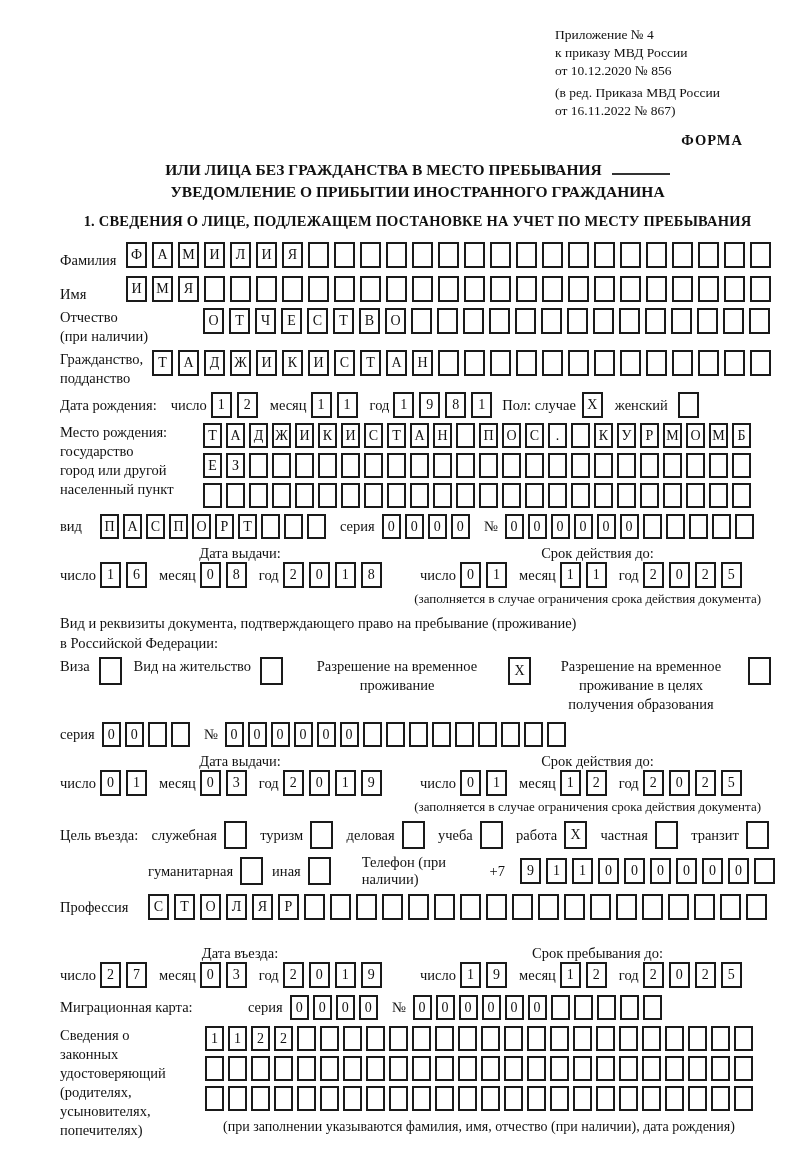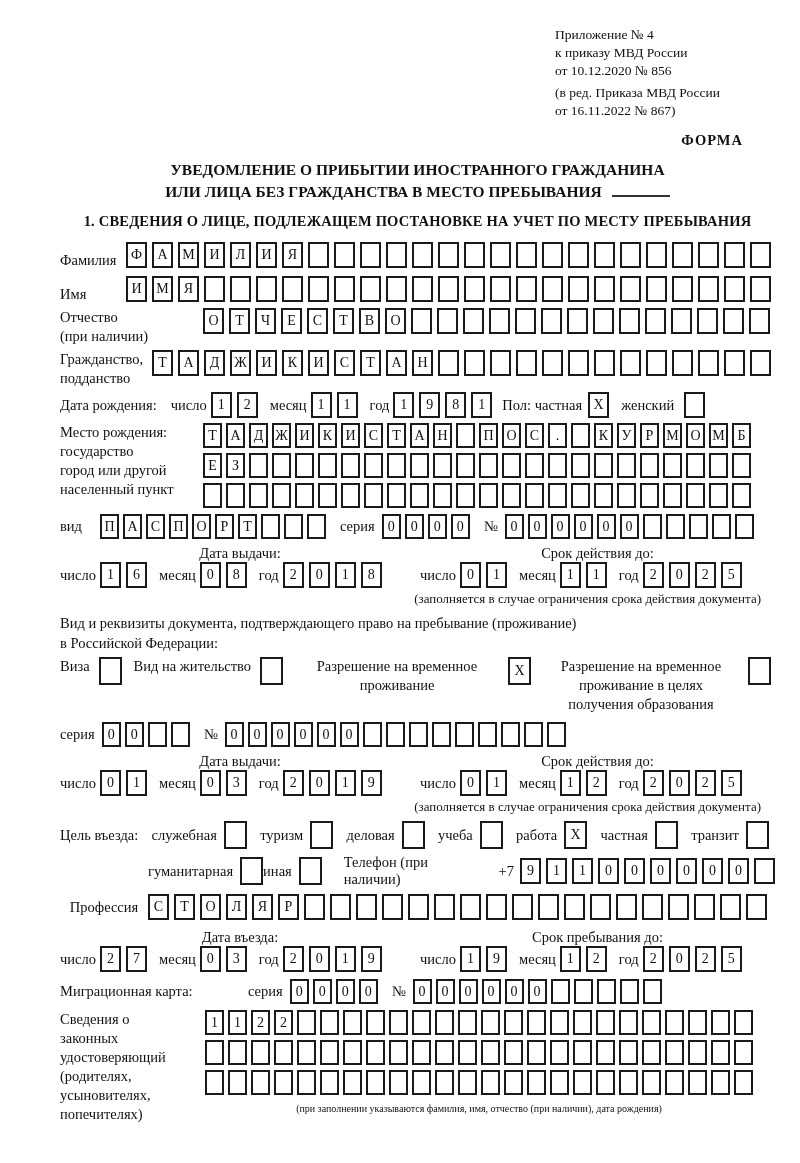--- a/index.html
+++ b/index.html
@@ -44,46 +44,46 @@
   .note{text-align:right;font-size:13px;padding-right:14px;margin-bottom:6px;line-height:17px;}
   
   .intro{line-height:20px;margin-bottom:4px;}
   .opts{display:flex;align-items:flex-start;justify-content:space-between;margin-bottom:8px;padding-right:4px;}
   .opt{display:flex;align-items:flex-start;gap:9px;}
   .opt-lines{text-align:center;line-height:19px;}
   .opt-lines div:empty{display:none;}
   
   .purline{display:flex;align-items:center;justify-content:space-between;margin-bottom:5px;padding-right:6px;}
   .pur{display:inline-flex;align-items:center;gap:7px;}
-  .purline2{display:flex;align-items:center;margin-bottom:6px;margin-left:88px;}
+  .purline2{display:flex;align-items:center;margin-bottom:6px;margin-left:88px;gap:9px;}
   .phone-lbl{margin-left:22px;}
   .phone-pref{margin:0 6px 0 18px;}
   .doc-head{text-align:center;font-weight:bold;margin:1px 0 3px 0;line-height:19px;}
-  .rep-note{text-align:center;padding-left:115px;font-size:10px;margin-top:3px;}
+  .rep-note{text-align:center;padding-left:115px;font-size:14px;margin-top:3px;}
   .serlbl{margin:0 7px 0 0;}
   .numlbl{margin:0 7px 0 14px;}
 </style>
 </head>
 <body>
 
 <div class="page">
 
   <div class="appendix">
     <div>Приложение № 4</div>
     <div>к приказу МВД России</div>
     <div>от 10.12.2020 № 856</div>
     <div class="gap"></div>
     <div>(в ред. Приказа МВД России</div>
     <div>от 16.11.2022 № 867)</div>
   </div>
   <div class="forma">ФОРМА</div>
 
   <div class="title">
+    <div><span>ИЛИ ЛИЦА БЕЗ ГРАЖДАНСТВА В МЕСТО ПРЕБЫВАНИЯ</span><span class="uline"></span></div>
     <div>УВЕДОМЛЕНИЕ О ПРИБЫТИИ ИНОСТРАННОГО ГРАЖДАНИНА</div>
-    <div><span>ИЛИ ЛИЦА БЕЗ ГРАЖДАНСТВА В МЕСТО ПРЕБЫВАНИЯ</span><span class="uline"></span></div>
   </div>
   <div class="sec1">1. СВЕДЕНИЯ О ЛИЦЕ, ПОДЛЕЖАЩЕМ ПОСТАНОВКЕ НА УЧЕТ ПО МЕСТУ ПРЕБЫВАНИЯ</div>
 
   <div class="row">
     <span class="lbl w-name">Фамилия</span>
     <span class="boxes">
         <span class="cell">Ф</span>
         <span class="cell">А</span>
         <span class="cell">М</span>
         <span class="cell">И</span>
@@ -218,21 +218,21 @@
         <span class="cell">1</span>
         <span class="cell">1</span>
       </span>
     <span class="dlbl">год</span>
     <span class="boxes">
         <span class="cell">1</span>
         <span class="cell">9</span>
         <span class="cell">8</span>
         <span class="cell">1</span>
       </span>
-    <span style="margin-left:10px;">Пол: частная</span>
+    <span style="margin-left:10px;">Пол: случае</span>
     <span class="boxes" style="margin-left:6px;">
         <span class="cell">X</span>
       </span>
     <span style="margin-left:12px;">женский</span>
     <span class="boxes" style="margin-left:10px;">
         <span class="cell"></span>
       </span>
   </div>
 
   <div class="row-top" style="margin-bottom:6px;">
@@ -586,21 +586,21 @@
         <span class="cell">1</span>
         <span class="cell">0</span>
         <span class="cell">0</span>
         <span class="cell">0</span>
         <span class="cell">0</span>
         <span class="cell">0</span>
         <span class="cell">0</span>
         <span class="cell"></span>
       </span>
   </div>
-  <div class="row" style="margin-bottom:8px;text-align:center;">
+  <div class="row" style="margin-bottom:24px;">
     <span class="lbl w-prof">Профессия</span>
     <span class="boxes">
         <span class="cell">С</span>
         <span class="cell">Т</span>
         <span class="cell">О</span>
         <span class="cell">Л</span>
         <span class="cell">Я</span>
         <span class="cell">Р</span>
         <span class="cell"></span>
         <span class="cell"></span>

